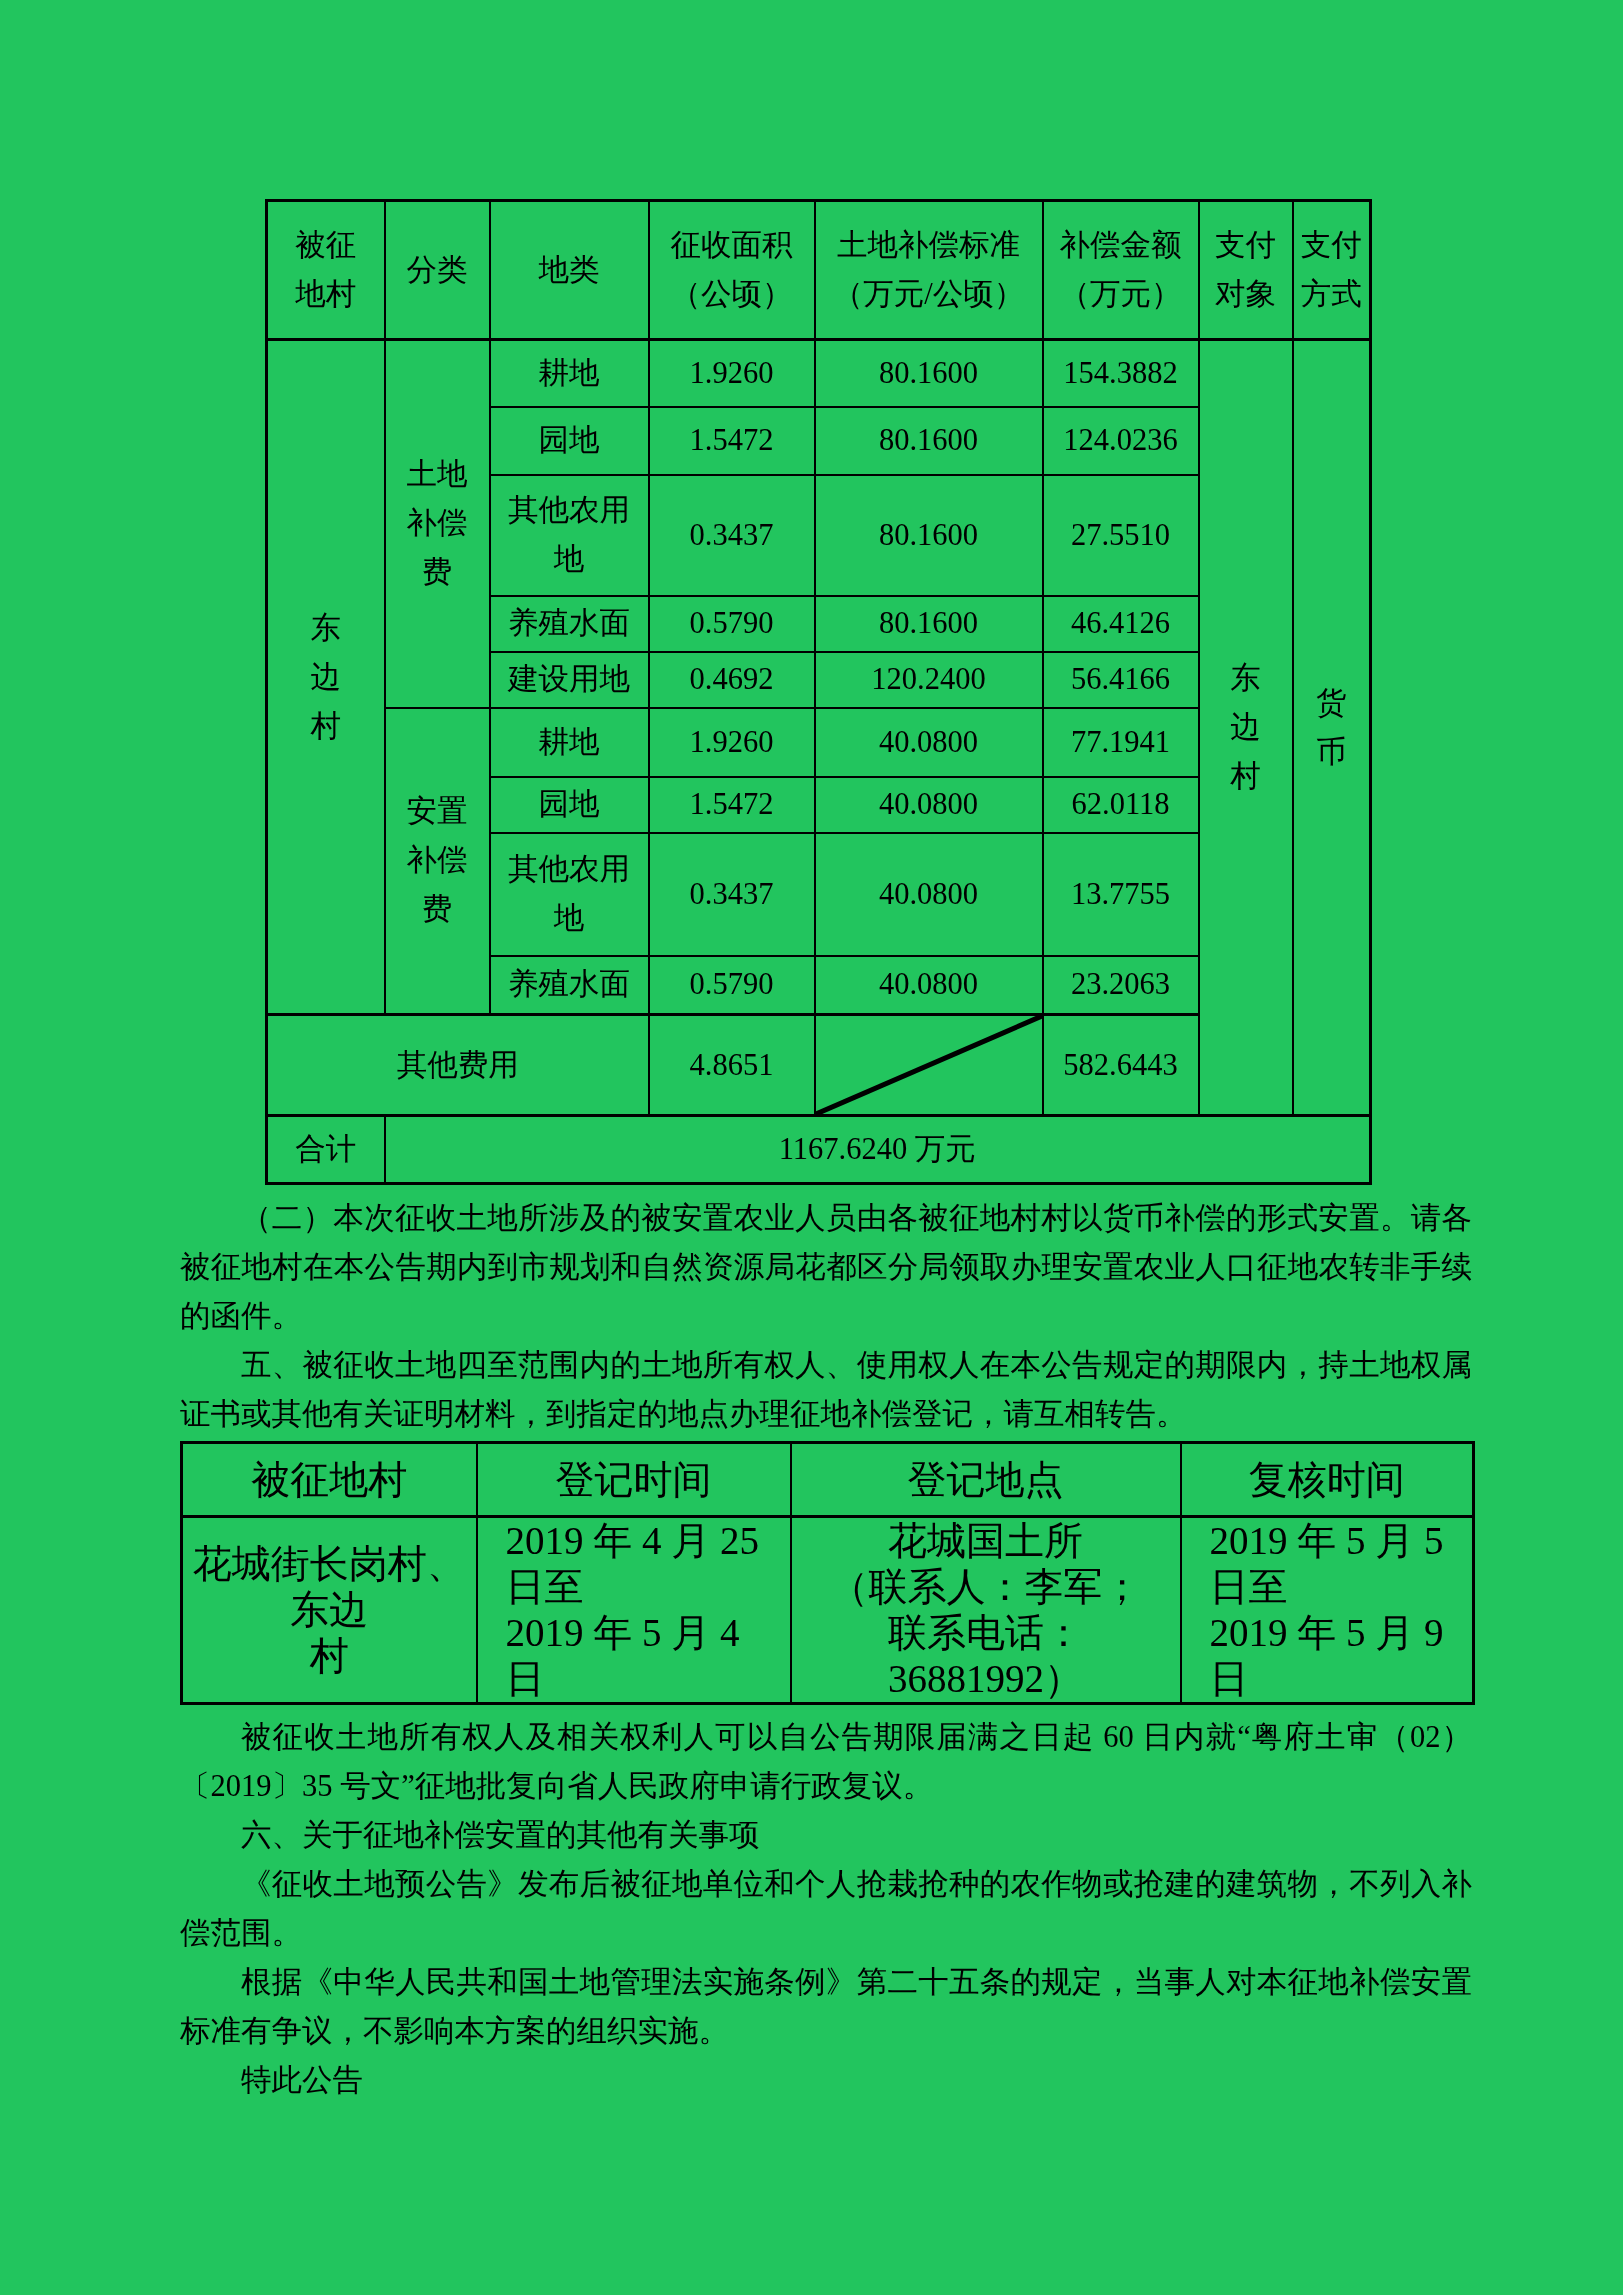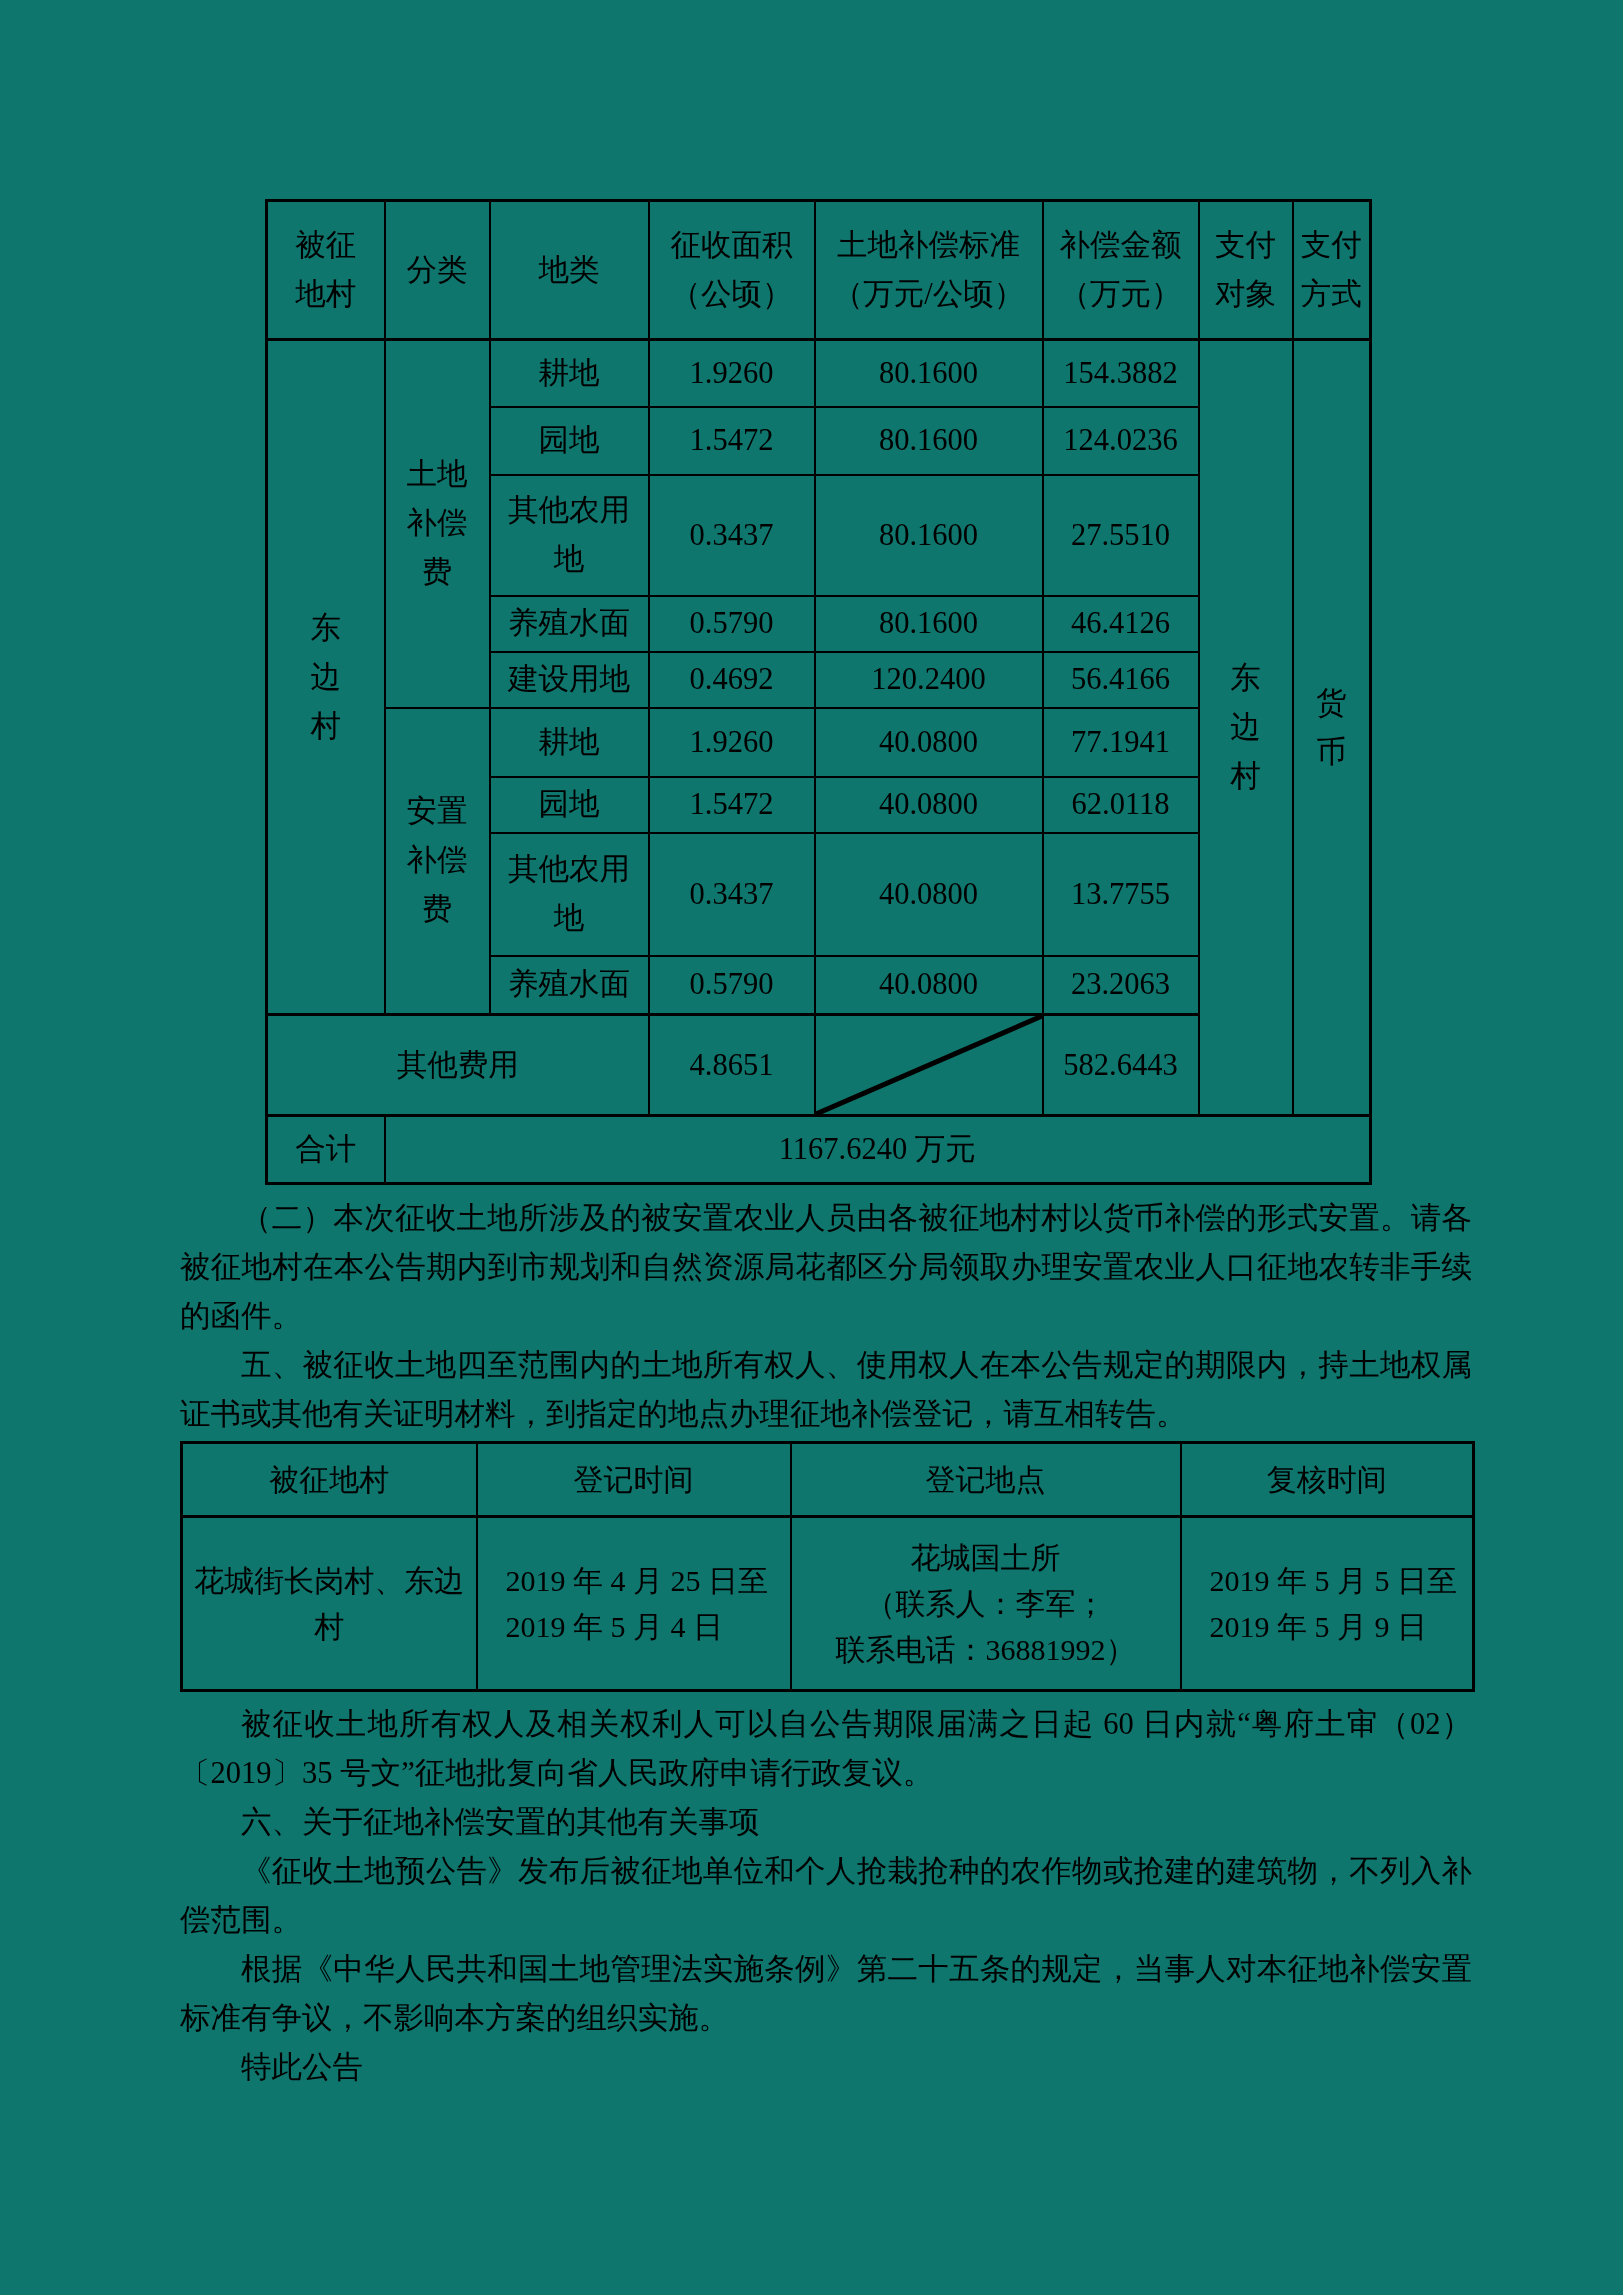--- a/index.html
+++ b/index.html
@@ -1,21 +1,21 @@
 <!DOCTYPE html>
 <html style="font-size:7.4px"><head>
 <meta charset="utf-8">
 <style>
   * { margin: 0; padding: 0; box-sizing: border-box; }
   html, body { background: #ffffff; }
   .page {
     position: relative;
     width: 1623px;
     height: 2295px;
-    background: #0f766e;
+    background: #22c55e;
     color: #000000;
     font-family: "Liberation Serif", "DejaVu Serif", serif;
     overflow: hidden;
   }
   .content {
     position: absolute;
     left: 180px;
     top: 0;
     width: 1292px;
   }
@@ -59,21 +59,21 @@
   .p-first { margin-top: 9.3px; }
   .p-after-t2 { margin-top: 7.4px; }
 
   
   table.t2 {
     margin-top: 1.9px;
     width: 1292px;
     border-collapse: collapse;
     table-layout: fixed;
     border: 3.7px solid #000;
-    font-size: 30px;
+    font-size: 39px;
   }
   table.t2 th, table.t2 td {
     border: 2.3px solid #000;
     text-align: center;
     vertical-align: middle;
     white-space: pre-line;
     line-height: 46px;
     padding: 0 4.6px;
     font-weight: normal;
   }

